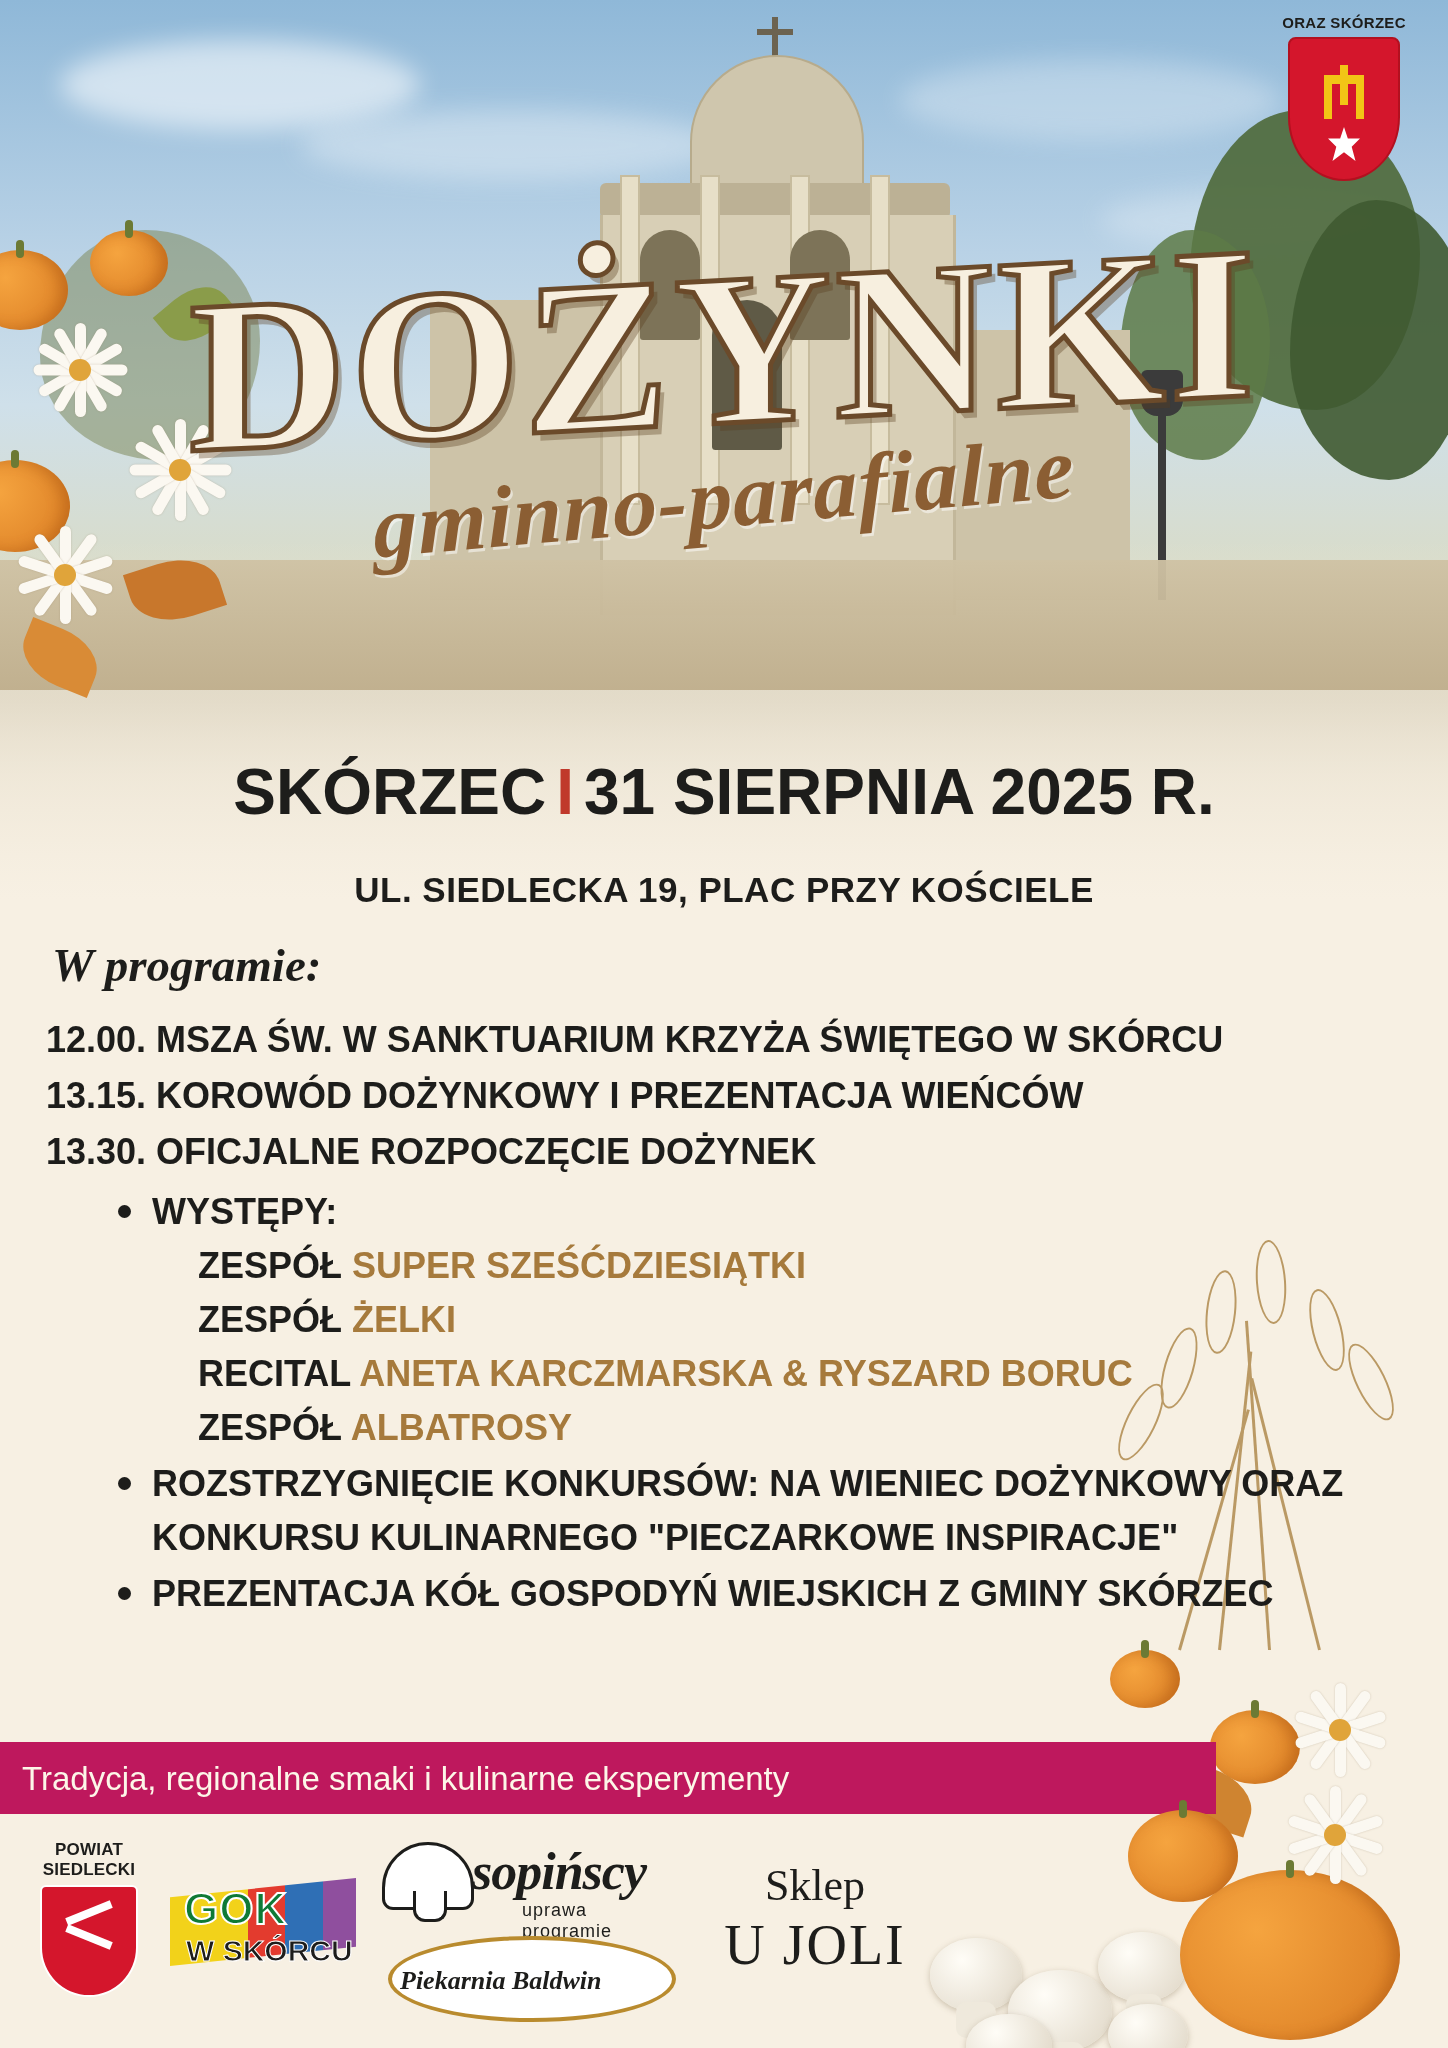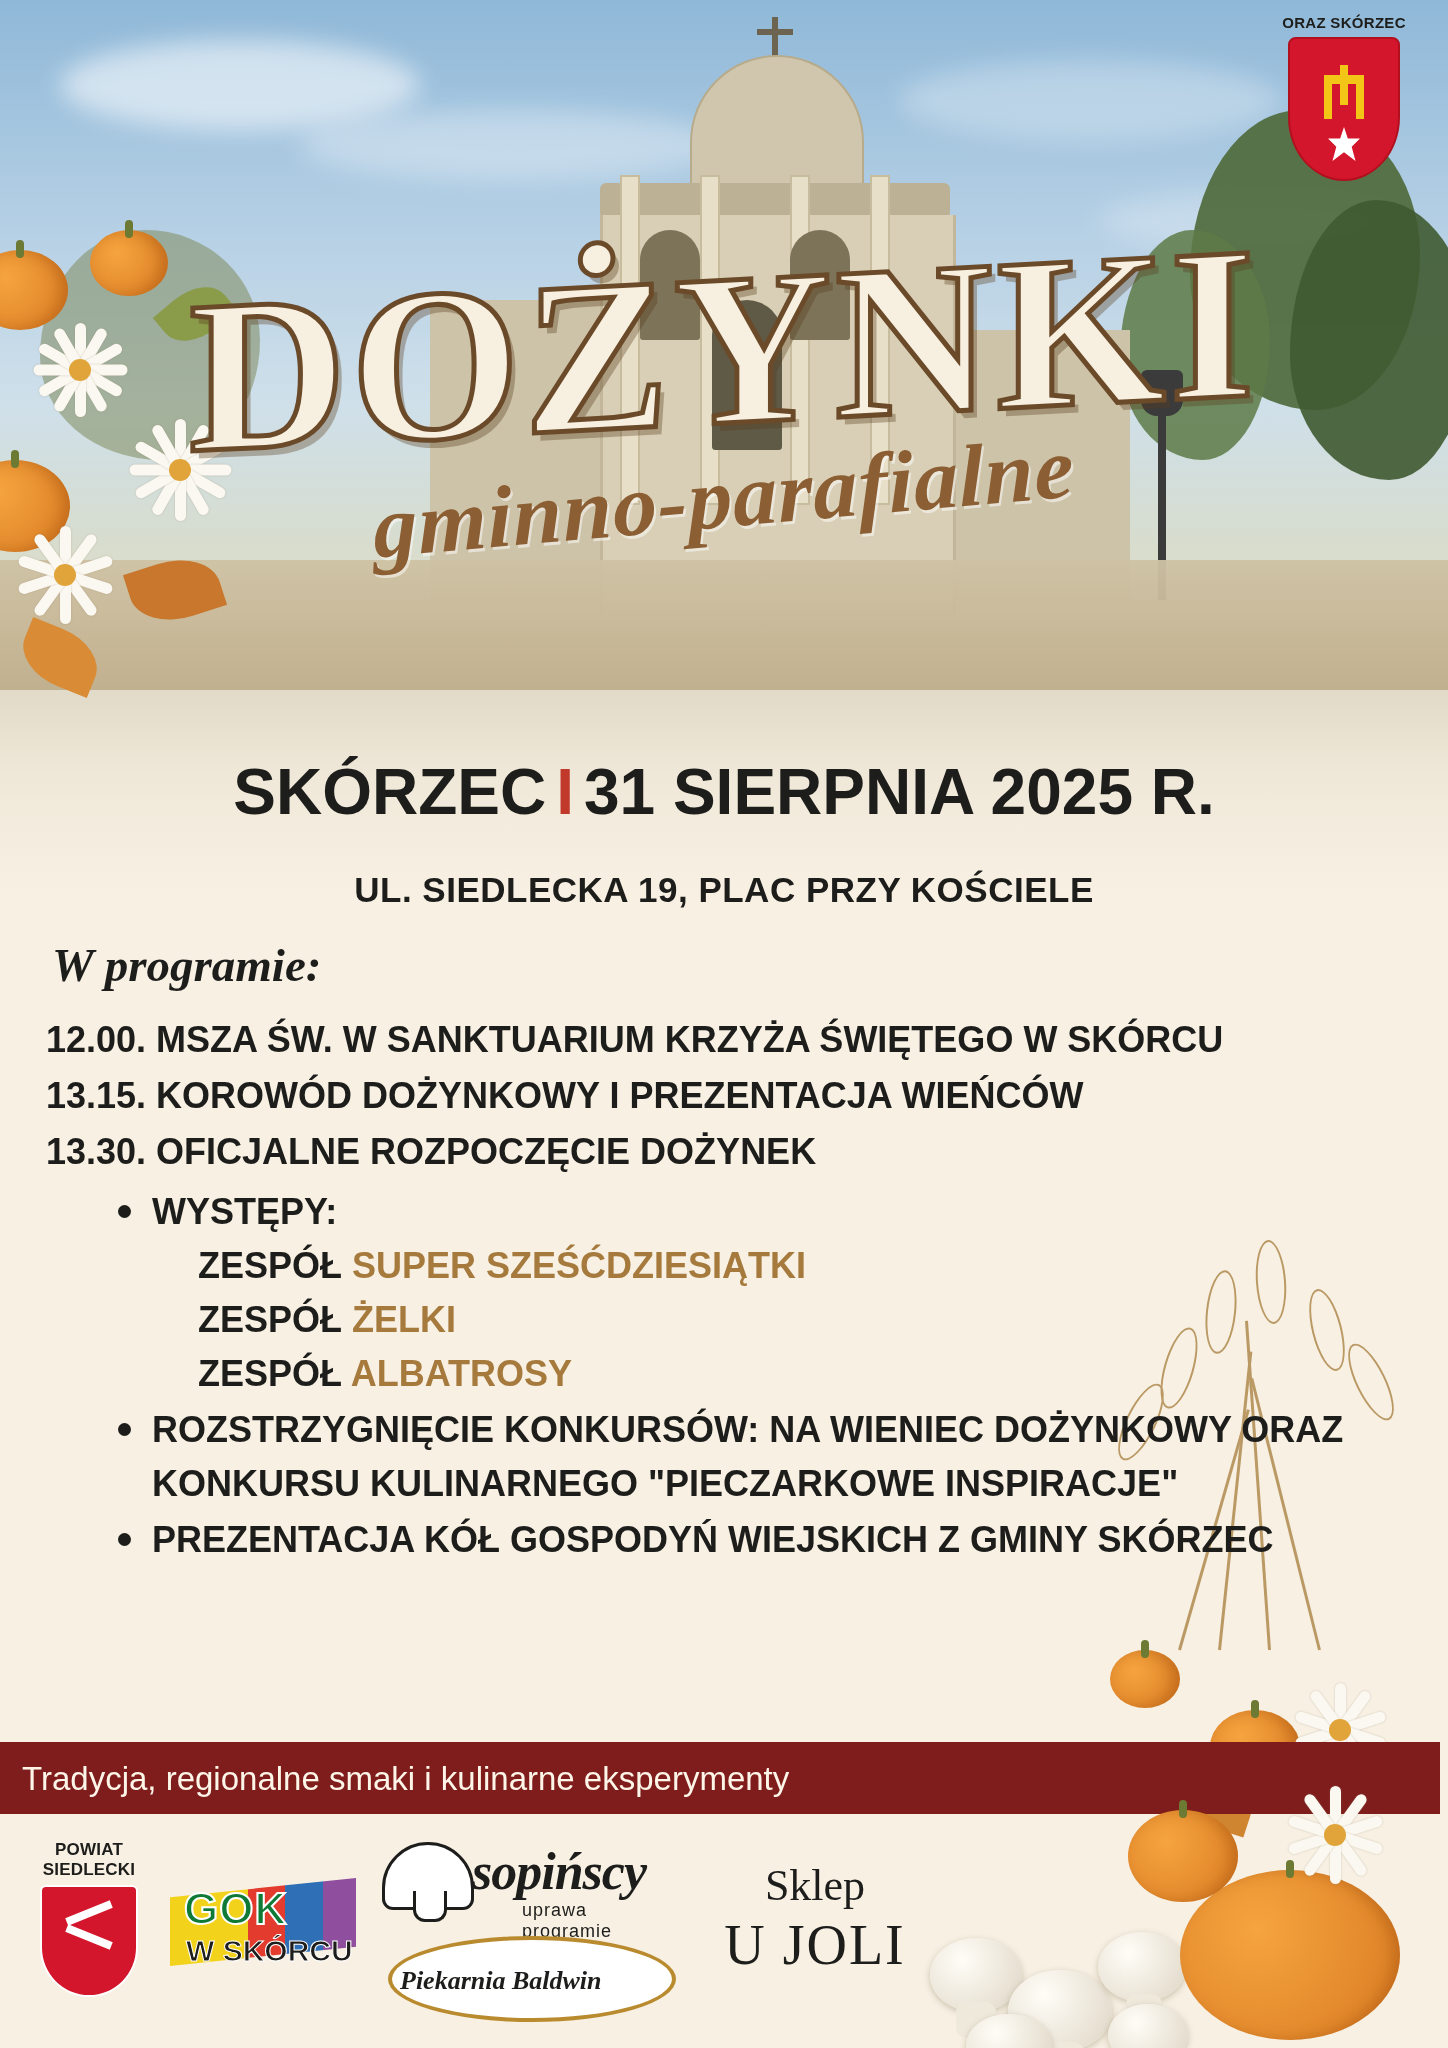--- a/index.html
+++ b/index.html
@@ -133,22 +133,22 @@
   }
   .prog .row{white-space:nowrap;}
   .bullets{margin:6px 0 0 60px;padding:0;list-style:none;}
   .bullets > li{position:relative;padding-left:46px;margin-bottom:2px;line-height:1.5;}
   .bullets > li:before{content:"";position:absolute;left:12px;top:20px;width:13px;height:13px;background:#1d1d1b;border-radius:50%;}
   .sub{margin-left:46px;}
   .hl{color:#a67a3c;}
 
   
   .bar{
-    position:absolute;left:0;top:1742px;width:1440px;height:72px;
-    background:#7f1d1d;
+    position:absolute;left:0;top:1742px;width:1216px;height:72px;
+    background:#be185d;
   }
   .bar span{
     position:absolute;left:22px;top:18px;font-size:33px;color:#fdf6e8;font-weight:normal;
   }
 
   
   .sponsors{position:absolute;left:0;top:1826px;width:1448px;height:222px;padding-left:44px;}
   .sp{position:absolute;}
 
   .powiat{left:14px;top:14px;width:150px;text-align:center;}
@@ -328,20 +328,24 @@
     <ul class="bullets">
       <li>
         <div>WYSTĘPY:</div>
         <div class="sub">
           <span>ZESPÓŁ</span>
           <span class="hl">SUPER SZEŚĆDZIESIĄTKI</span>
         </div>
         <div class="sub">
           <span>ZESPÓŁ</span>
           <span class="hl">ŻELKI</span>
+        </div>
+        <div class="sub">
+          <span>RECITAL</span>
+          <span class="hl">ANETA KARCZMARSKA &amp; RYSZARD BORUC</span>
         </div>
         <div class="sub">
           <span>ZESPÓŁ</span>
           <span class="hl">ALBATROSY</span>
         </div>
       </li>
       <li>
         <div>ROZSTRZYGNIĘCIE KONKURSÓW: NA WIENIEC DOŻYNKOWY ORAZ</div>
         <div>KONKURSU KULINARNEGO "PIECZARKOWE INSPIRACJE"</div>
       </li>

